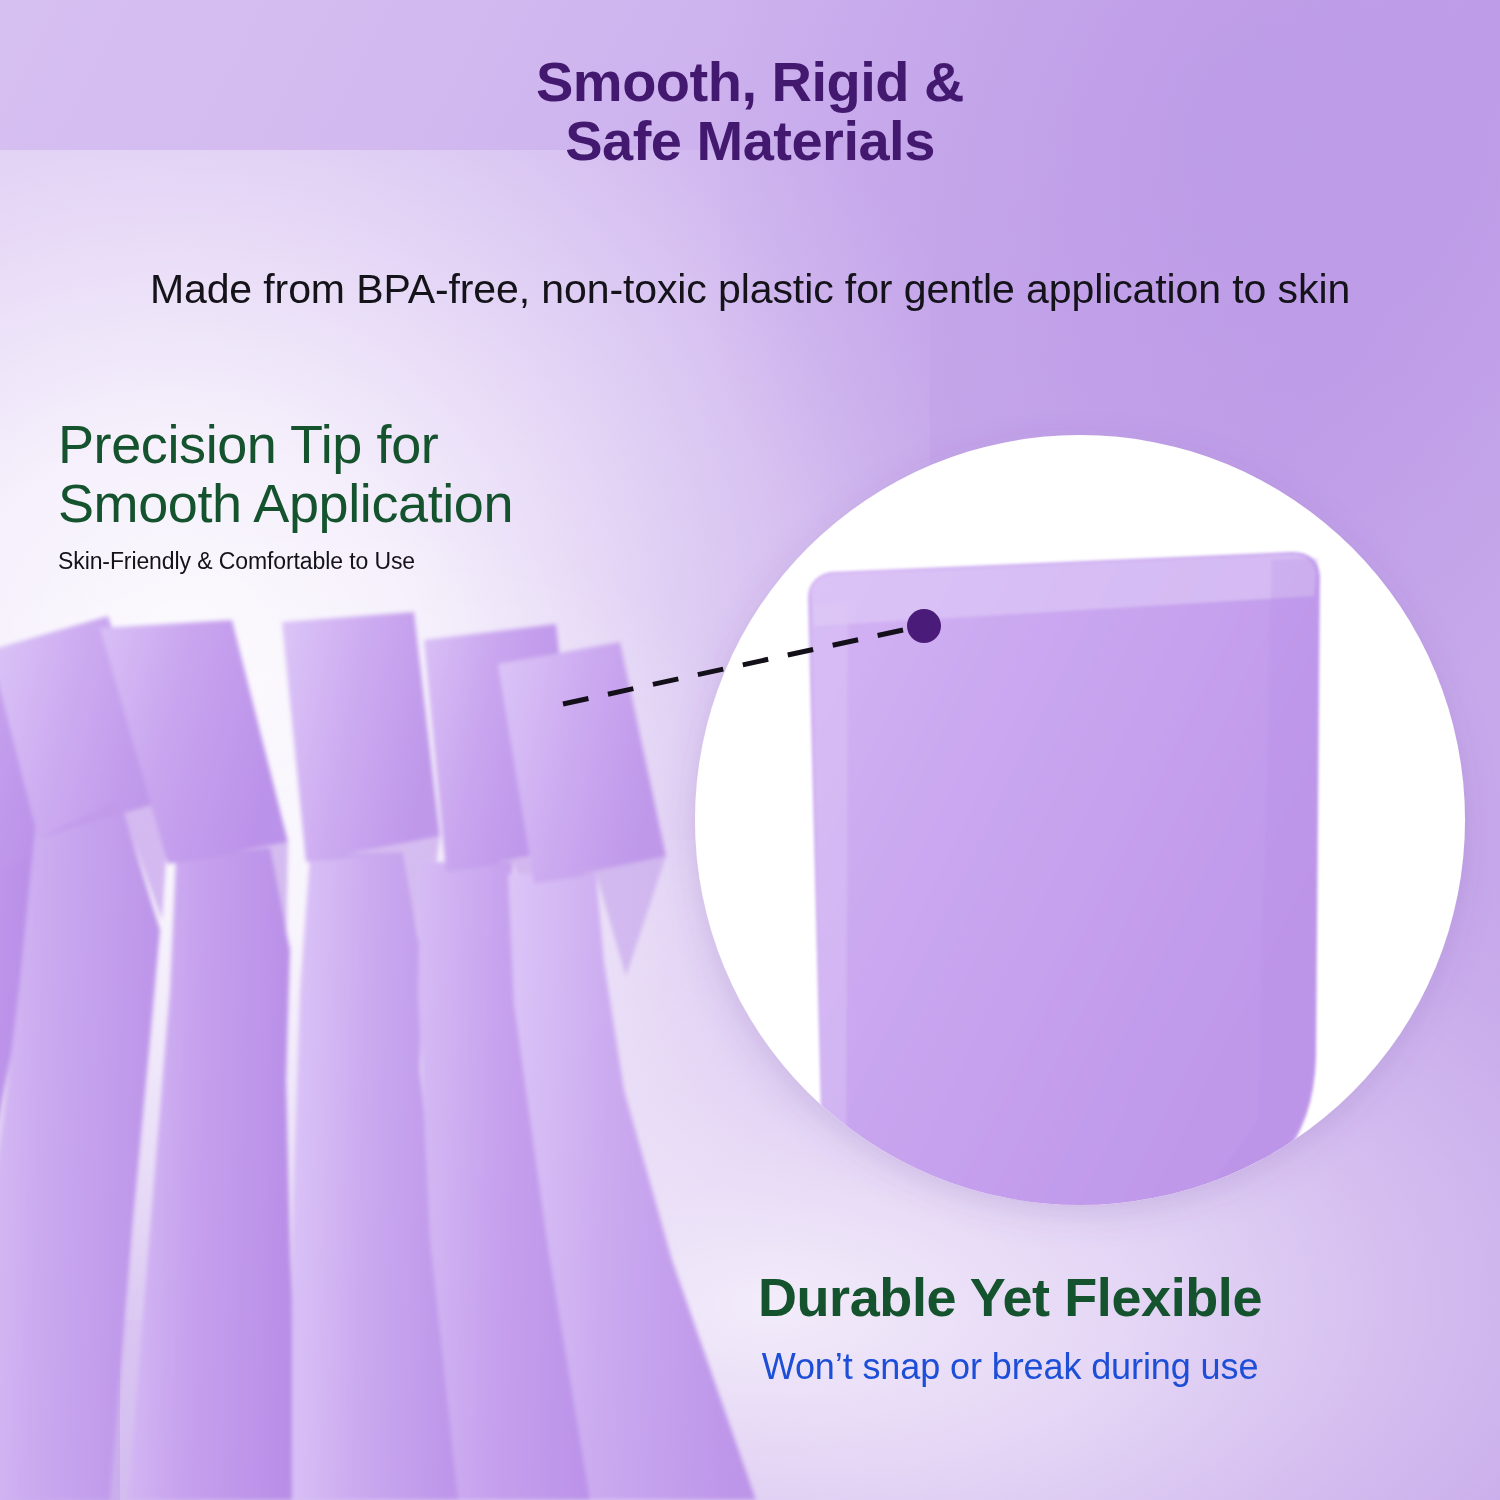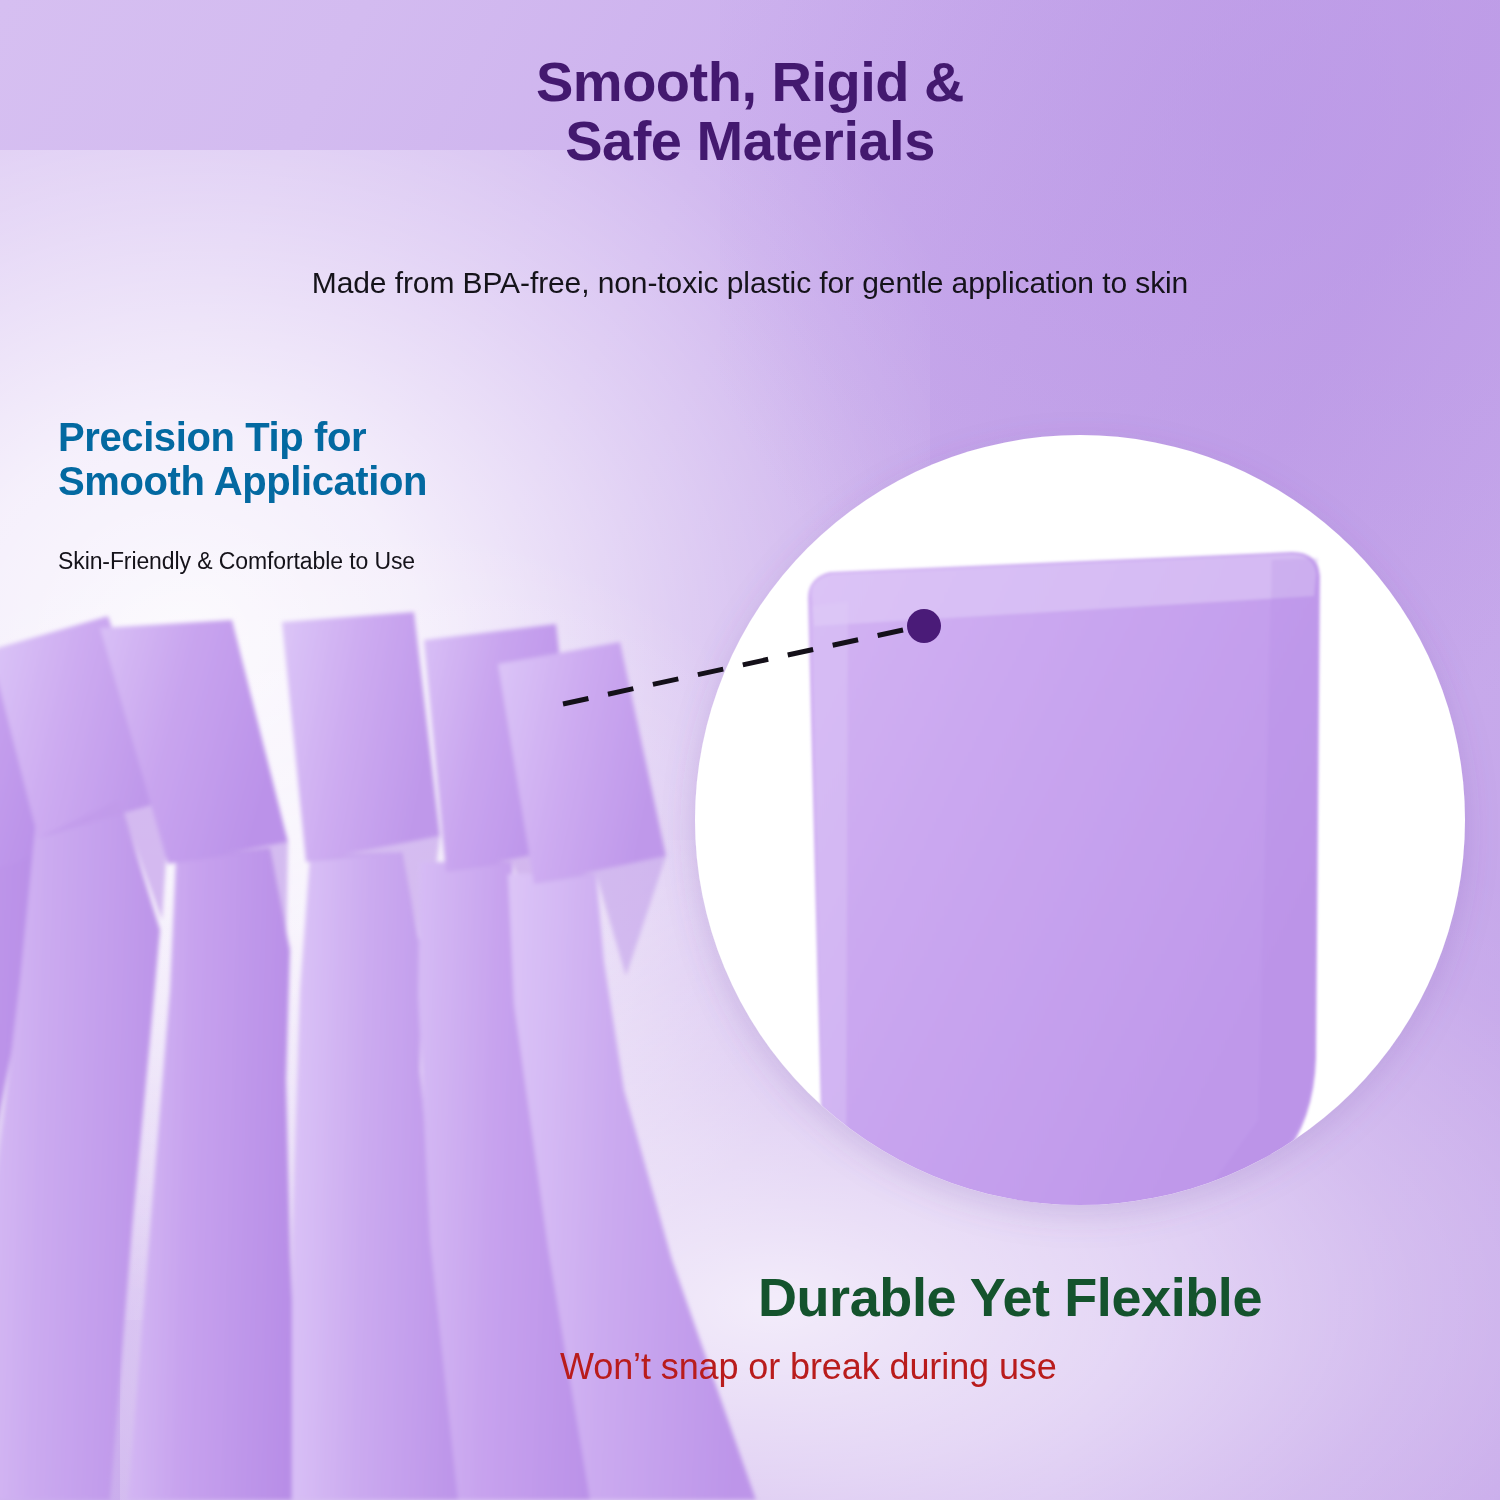--- a/index.html
+++ b/index.html
@@ -93,33 +93,33 @@
     letter-spacing: -0.5px;
     white-space: pre-line;
   }
   .hero-sub {
     position: absolute;
     left: 0;
     top: 266px;
     width: 1500px;
     text-align: center;
     color: #15131a;
-    font-size: 30px;
+    font-size: 41px;
     font-weight: 400;
     letter-spacing: -0.1px;
   }
 
   .left-title {
     position: absolute;
     left: 58px;
     top: 415px;
     width: 720px;
-    color: #0369a1;
-    font-size: 40px;
-    font-weight: 700;
+    color: #14532d;
+    font-size: 54px;
+    font-weight: 400;
     line-height: 1.1;
     letter-spacing: -0.4px;
     white-space: pre-line;
   }
   .left-sub {
     position: absolute;
     left: 58px;
     top: 548px;
     width: 780px;
     color: #15131a;
@@ -137,22 +137,22 @@
     color: #14532d;
     font-size: 54px;
     font-weight: 700;
     letter-spacing: -0.4px;
   }
   .bottom-sub {
     position: absolute;
     left: 560px;
     top: 1346px;
     width: 900px;
-    text-align: left;
-    color: #b91c1c;
+    text-align: center;
+    color: #1d4ed8;
     font-size: 36px;
     font-weight: 400;
     letter-spacing: -0.1px;
   }
 
   
   .art-svg {
     position: absolute;
     inset: 0;
     width: 1500px;

